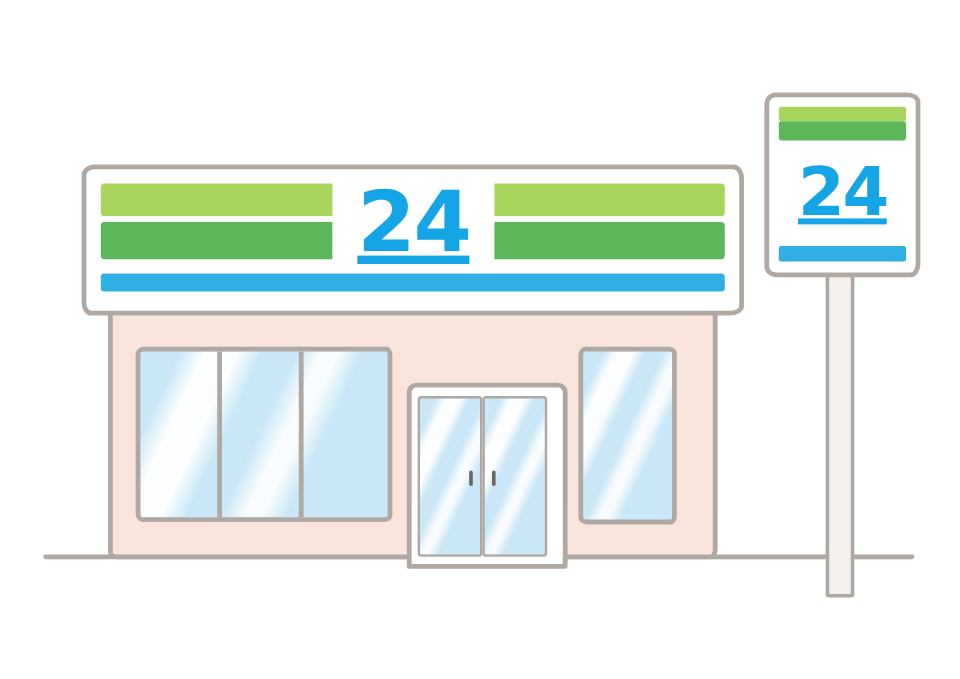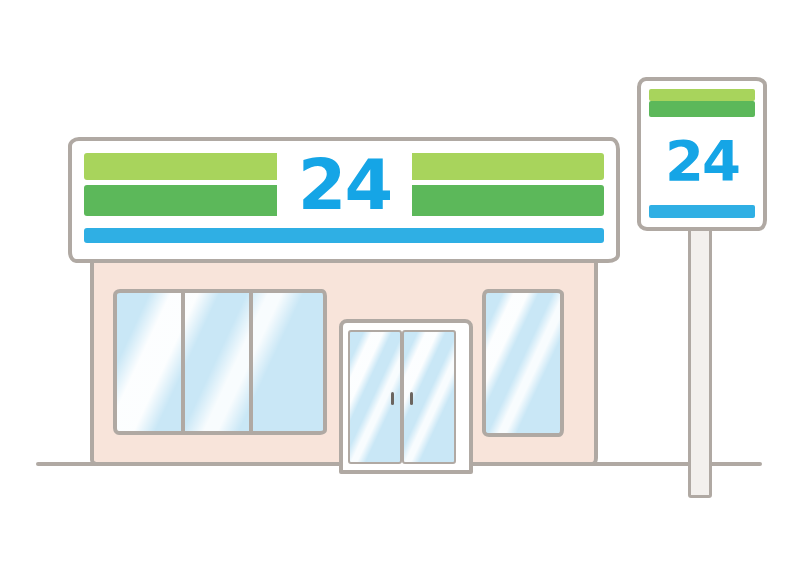--- a/index.html
+++ b/index.html
@@ -127,20 +127,21 @@
     display: flex;
     align-items: center;
     justify-content: center;
   }
   .sign-number {
     color: var(--sign-text-blue, #15a5e6);
     font-weight: bold;
     font-size: 70px;
     line-height: 1;
     letter-spacing: -2px;
+    text-decoration: underline;
   }
 
   
   .pole {
     position: absolute;
     left: 688px; top: 218px;
     width: 18px; height: 274px;
     background: var(--pole-gray, #f3f0ed);
     border: 3px solid var(--outline, #b0a9a3);
     border-radius: 3px;

